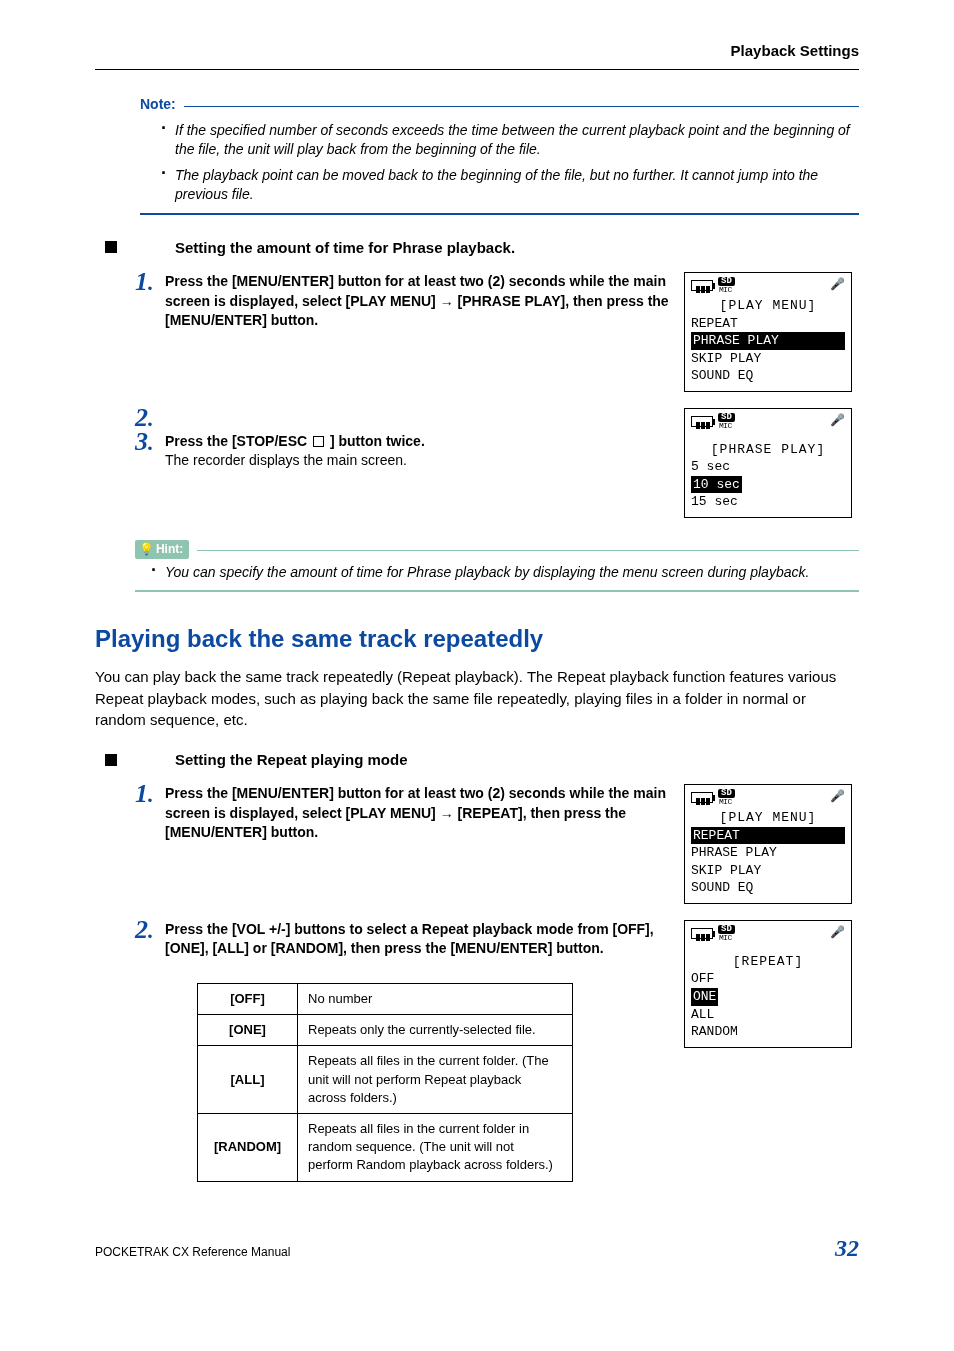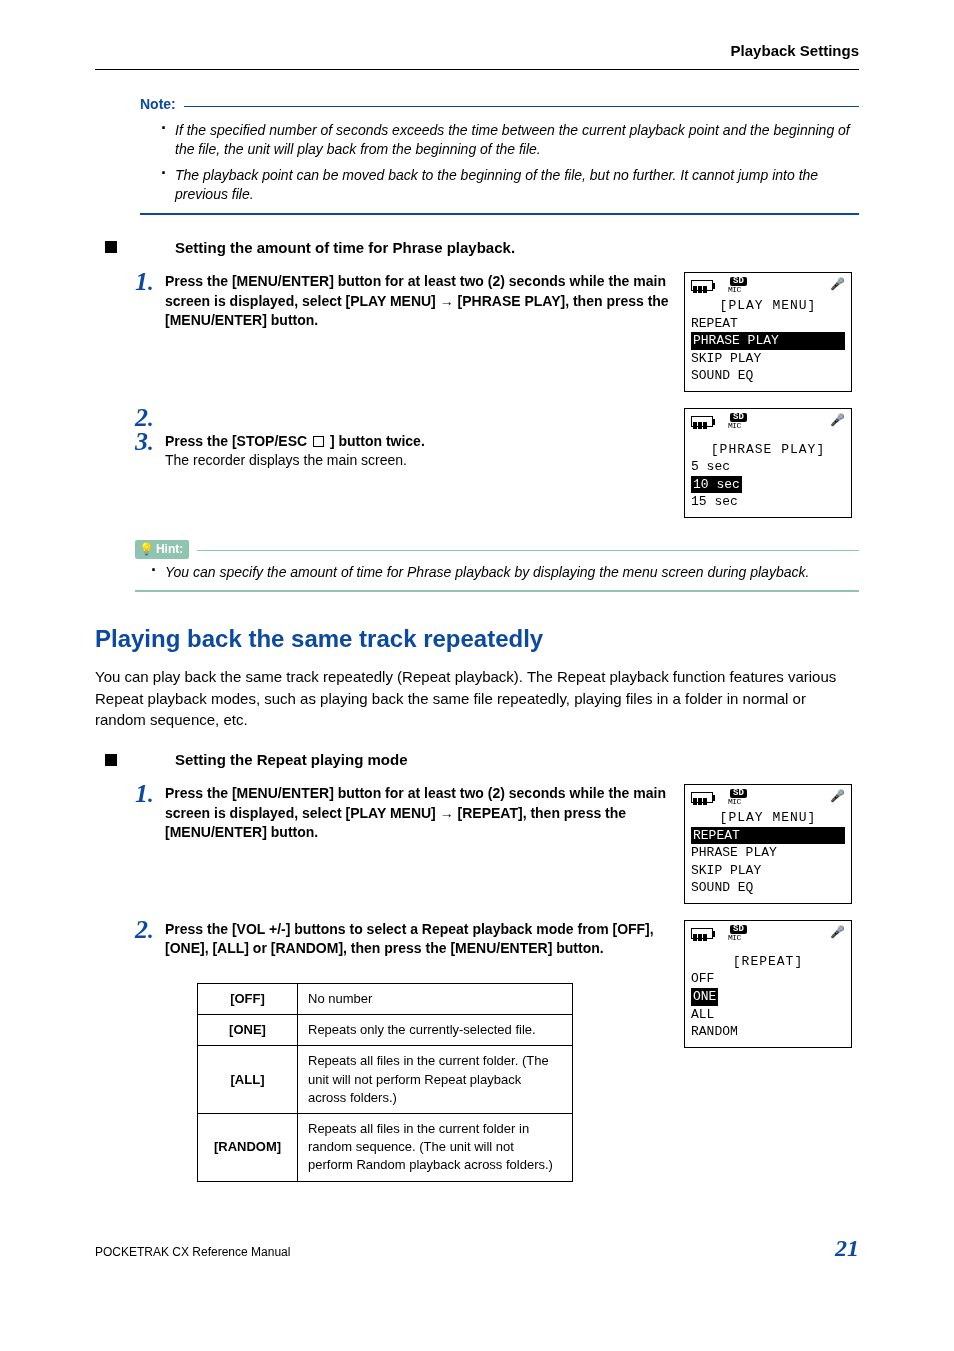--- a/index.html
+++ b/index.html
@@ -135,21 +135,21 @@
   .lcd {
     border: 1px solid #000;
     font-family: "Lucida Console","Courier New",monospace;
     font-size: 13px;
     background: #fff;
     padding: 4px 6px 6px 6px;
     margin-bottom: 16px;
     width: 168px;
   }
   .lcd-top { display:flex; align-items:center; justify-content:space-between; margin-bottom:3px; }
-  .lcd-top-left { display:flex; align-items:center; gap:14px;}
+  .lcd-top-left { display:flex; align-items:center; gap:2px;text-align:center;}
   .batt { border:1px solid #000; width:22px; height:11px; position:relative; }
   .batt::after{content:"";position:absolute;right:-3px;top:2px;width:2px;height:6px;background:#000;}
   .batt .b{width:4px;height:7px;background:#000;display:inline-block;margin:1px 0 0 1px;}
   .sd-badge{background:#000;color:#fff;font-size:9px;font-weight:bold;padding:0 3px;border-radius:2px;margin-left:2px;}
   .mic-t{font-size:8px;letter-spacing:-0.5px;}
   .mic-icon { font-size: 12px; }
   .lcd-line { line-height: 1.35; white-space:pre; }
   .lcd-inv { background:#000; color:#fff; padding:0 2px; display:inline-block;}
   .lcd-title { text-align:center; letter-spacing:1px;}
 
@@ -356,14 +356,14 @@
       <div class="lcd-line">OFF</div>
       <div class="lcd-line"><span class="lcd-inv">ONE</span></div>
       <div class="lcd-line">ALL</div>
       <div class="lcd-line">RANDOM</div>
     </div>
   </div>
 </div>
 
 <div class="footer-row">
   <span>POCKETRAK CX   Reference Manual</span>
-  <span class="footer-pg">21</span>
+  <span class="footer-pg">32</span>
 </div>
 
 </body></html>

